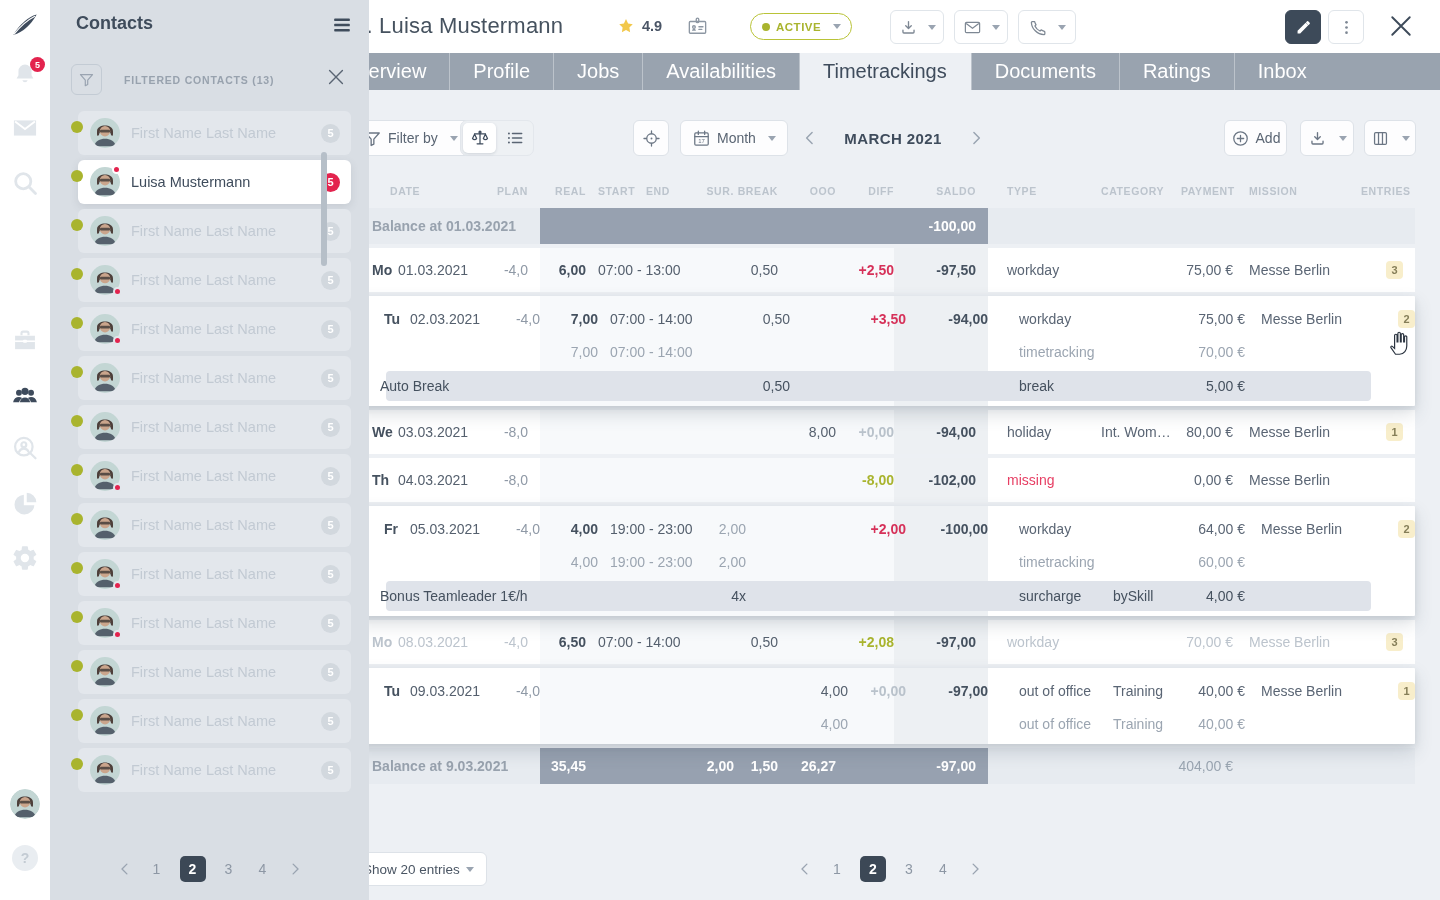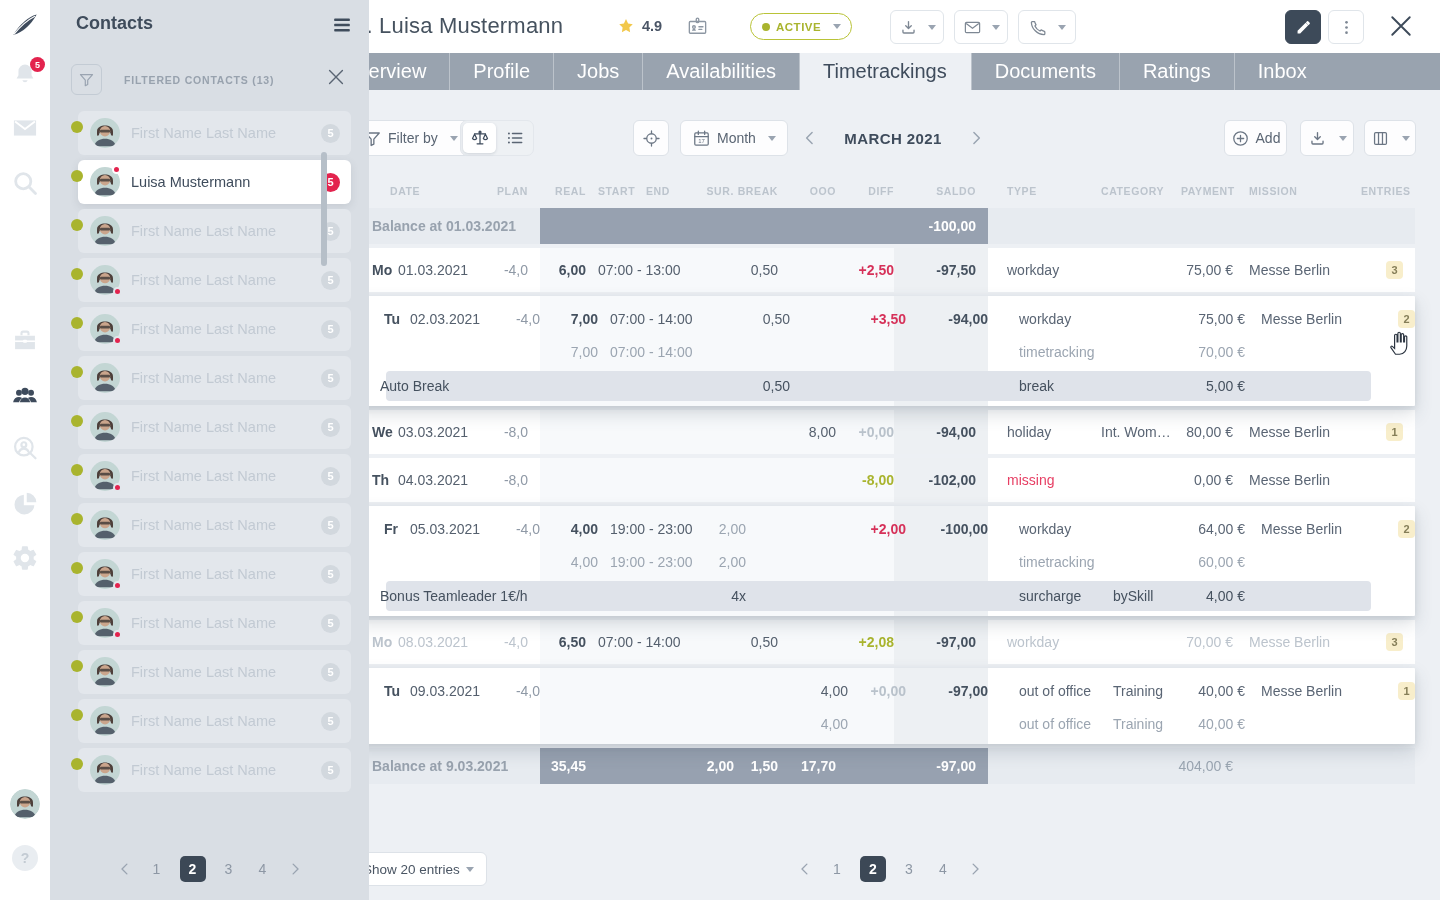--- a/index.html
+++ b/index.html
@@ -914,21 +914,21 @@
                 <span class="cc c-ent"></span>
               </div>
             </div>
           </div>
           <div class="row balance">
             <i class="dband"></i>
             <span class="b-label">Balance at 9.03.2021</span>
             <span class="b-v" style="right:829px">35,45</span>
             <span class="b-v" style="right:681px">2,00</span>
             <span class="b-v" style="right:637px">1,50</span>
-            <span class="b-v" style="right:579px">17,70</span>
+            <span class="b-v" style="right:579px">26,27</span>
             <span class="b-v" style="right:439px">-97,00</span>
             <span class="b-v gray" style="right:182px">404,00 €</span>
           </div>
         </div>
     </div>
 
     <div class="foot">
       <div class="showbtn">
         <span>Show 20 entries</span>
         <span class="caret"></span>

